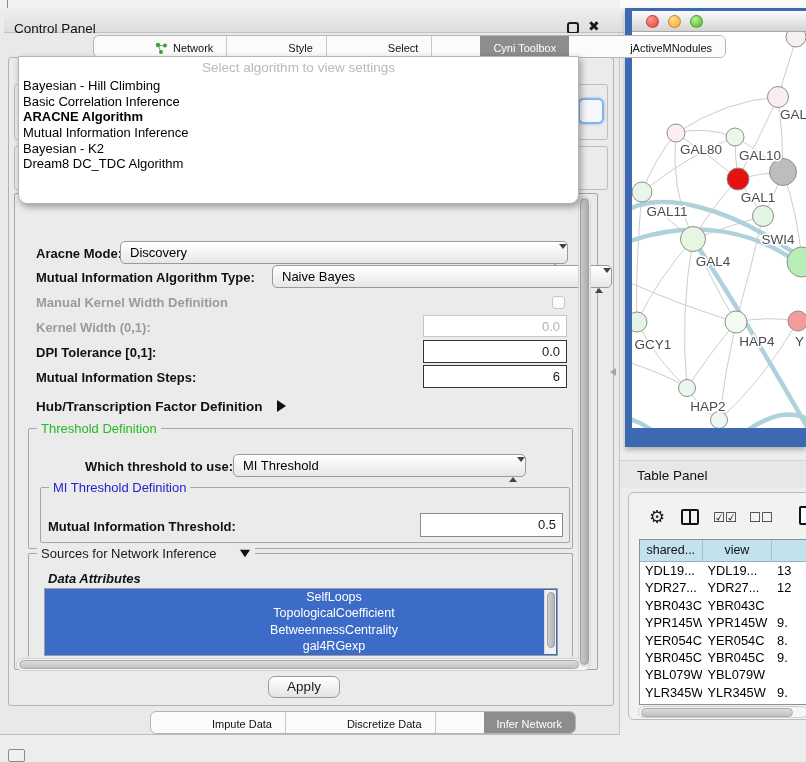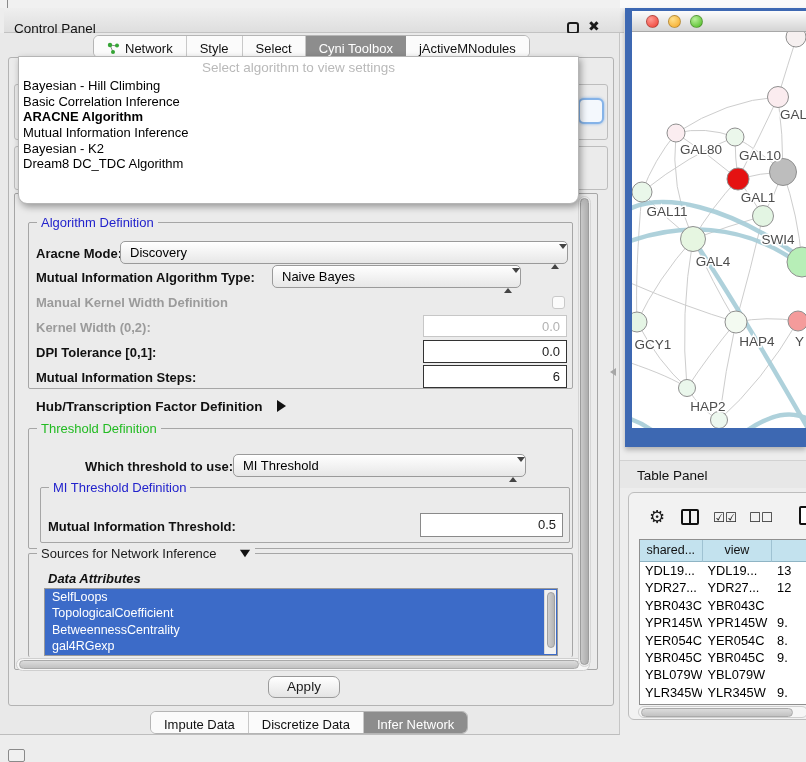--- a/index.html
+++ b/index.html
@@ -11,21 +11,21 @@
   #cp-top-strip { left:0; top:0; width:620px; height:8px; background:#f1f1f1; }
   #cp-top-tick { left:7px; top:0; width:1px; height:8px; background:#8a8a8a; }
   #cp-titlebar { left:4px; top:8px; width:620px; height:25px; background:linear-gradient(#efefef,#dedede); border-bottom:1px solid #c2c2c2;padding-left:16px; }
   #cp-title { left:10px; top:13px; font-size:13.5px; color:#111; }
   #cp-float { left:563px; top:14px; width:12px; height:12px; border:2px solid #1a1a1a; border-radius:3px; background:transparent; }
   #cp-close { left:584px; top:10px; font-size:14px; font-weight:bold; color:#1a1a1a; font-family:"DejaVu Sans", sans-serif; }
   #cp-body { left:0; top:33px; width:620px; height:702px; background:#e9e9e9; border-right:1px solid #c6c6c6; border-bottom:1px solid #bdbdbd; }
 
   
   .tabbar { display:inline-flex; border:1px solid #b5b5b5; border-radius:6px; background:#fbfbfb; height:23px; align-items:stretch; overflow:hidden; z-index:30; }
-  .tab { display:flex; align-items:center; padding:12px 13px; font-size:13px; color:#111; border-right:1px solid #c9c9c9; background:#fbfbfb; }
+  .tab { display:flex; align-items:center; padding:12px 13px; font-size:11px; color:#111; border-right:1px solid #c9c9c9; background:#fbfbfb;margin-left:48px; }
   .tab:last-child { border-right:none; }
   .tab.sel { background:#8d8d8d; color:#fff; border-right:none; }
   #top-tabs { left:93px; top:35px; }
   #bottom-tabs { left:150px; top:711px; }
 
   
   #inner-panel { left:8px; top:57px; width:606px; height:649px; background:#ebebeb; border:1px solid #b3b3b3; border-radius:3px; }
 
   
   .bg-frag { border:1px solid #bdbdbd; border-radius:3px; background:#ebebeb; }
@@ -54,21 +54,21 @@
   .spin .d { width:0; height:0; border-left:4px solid transparent; border-right:4px solid transparent; border-top:5px solid #444; }
   .numin { background:#fff; text-align:right; padding-right:6px; font-size:13px; line-height:21px; border:1.5px solid #333; }
   .numin.dis { border:1px solid #c7c7c7; color:#b2b2b2; }
   .chk { width:13px; height:13px; border:1px solid #c9c9c9; border-radius:3px; background:#fbfbfb; }
 
   .tri-r { width:0; height:0; border-left:9px solid #111; border-top:6px solid transparent; border-bottom:6px solid transparent; display:inline-block; }
   .tri-d { width:0; height:0; border-top:9px solid #111; border-left:6px solid transparent; border-right:6px solid transparent; display:inline-block; }
 
   
   #attr-list { left:44px; top:588px; width:514px; height:68px; background:#fff; border:1px solid #9a9a9a; overflow:hidden; }
-  #attr-list .li { height:16.4px; line-height:16.4px; background:#3c6bc8; color:#fff; font-size:12.5px; padding-left:7px; width:571px; }
+  #attr-list .li { height:16.4px; line-height:16.4px; background:#3c6bc8; color:#fff; font-size:12.5px; padding-left:7px; width:571px;text-align:center; }
   #attr-vscroll { position:absolute; right:1px; top:1px; width:12px; height:64px; background:#f1f1f1; border-left:1px solid #d8d8d8; }
   #attr-vthumb { position:absolute; left:1.5px; top:2px; width:8px; height:56px; background:linear-gradient(90deg,#cfcfcf,#b5b5b5); border:1px solid #a0a0a0; border-radius:5px; }
 
   
   .hscroll { background:#f6f6f6; border:1px solid #cfcfcf; border-radius:7px; }
   .hthumb { position:absolute; top:1px; height:9px; background:linear-gradient(#dcdcdc,#c2c2c2); border:1px solid #aaa; border-radius:5px; }
   #settings-vscroll { left:578px; top:196px; width:13px; height:471px; background:#ececec; border:1px solid #d5d5d5; border-radius:7px; }
   #settings-vthumb { position:absolute; left:1px; top:1px; width:9px; height:467px; background:linear-gradient(90deg,#c9c9c9,#adadad); border:1px solid #9c9c9c; border-radius:6px; }
 
   
@@ -156,36 +156,33 @@
     <div class="item bold">ARACNE Algorithm</div>
     <div class="item">Mutual Information Inference</div>
     <div class="item">Bayesian - K2</div>
     <div class="item">Dream8 DC_TDC Algorithm</div>
   </div>
 
   <div class="abs groupbox" style="left:14px;top:193px;width:584px;height:477px;">
     <span class="legend">Cyni Algorithm Settings</span>
   </div>
 
-  <div class="abs groupbox" style="left:28px;top:222px;width:545px;height:167px;">
-    <span class="legend blue">Algorithm Definition</span>
-  </div>
   <div class="abs lbl" style="left:36px;top:246px;">Aracne Mode:</div>
   <div class="abs combo" style="left:120px;top:241px;width:448px;height:23px;">
     <span>Discovery</span>
     <span class="spin"><span class="u"></span><span class="d"></span></span>
   </div>
   <div class="abs lbl" style="left:36px;top:270px;">Mutual Information Algorithm Type:</div>
-  <div class="abs combo" style="left:272px;top:265px;width:249px;height:23px;">
+  <div class="abs combo" style="left:272px;top:265px;width:340px;height:23px;">
     <span>Naive Bayes</span>
     <span class="spin"><span class="u"></span><span class="d"></span></span>
   </div>
   <div class="abs lbl gray" style="left:36px;top:295px;">Manual Kernel Width Definition</div>
   <div class="abs chk" style="left:552px;top:296px;"></div>
-  <div class="abs lbl gray" style="left:36px;top:320px;">Kernel Width (0,2):</div>
+  <div class="abs lbl gray" style="left:36px;top:320px;">Kernel Width (0,1):</div>
   <div class="abs numin dis" style="left:423px;top:315px;width:144px;height:22px;">0.0</div>
   <div class="abs lbl" style="left:36px;top:345px;">DPI Tolerance [0,1]:</div>
   <div class="abs numin" style="left:423px;top:340px;width:144px;height:23px;">0.0</div>
   <div class="abs lbl" style="left:36px;top:370px;">Mutual Information Steps:</div>
   <div class="abs numin" style="left:423px;top:365px;width:144px;height:23px;">6</div>
 
   <div class="abs plain" style="left:36px;top:399px;font-weight:bold;">Hub/Transcription Factor Definition</div>
   <div class="abs tri-r" style="left:277px;top:400px;"></div>
 
   <div class="abs groupbox" style="left:28px;top:428px;width:545px;height:121px;">

